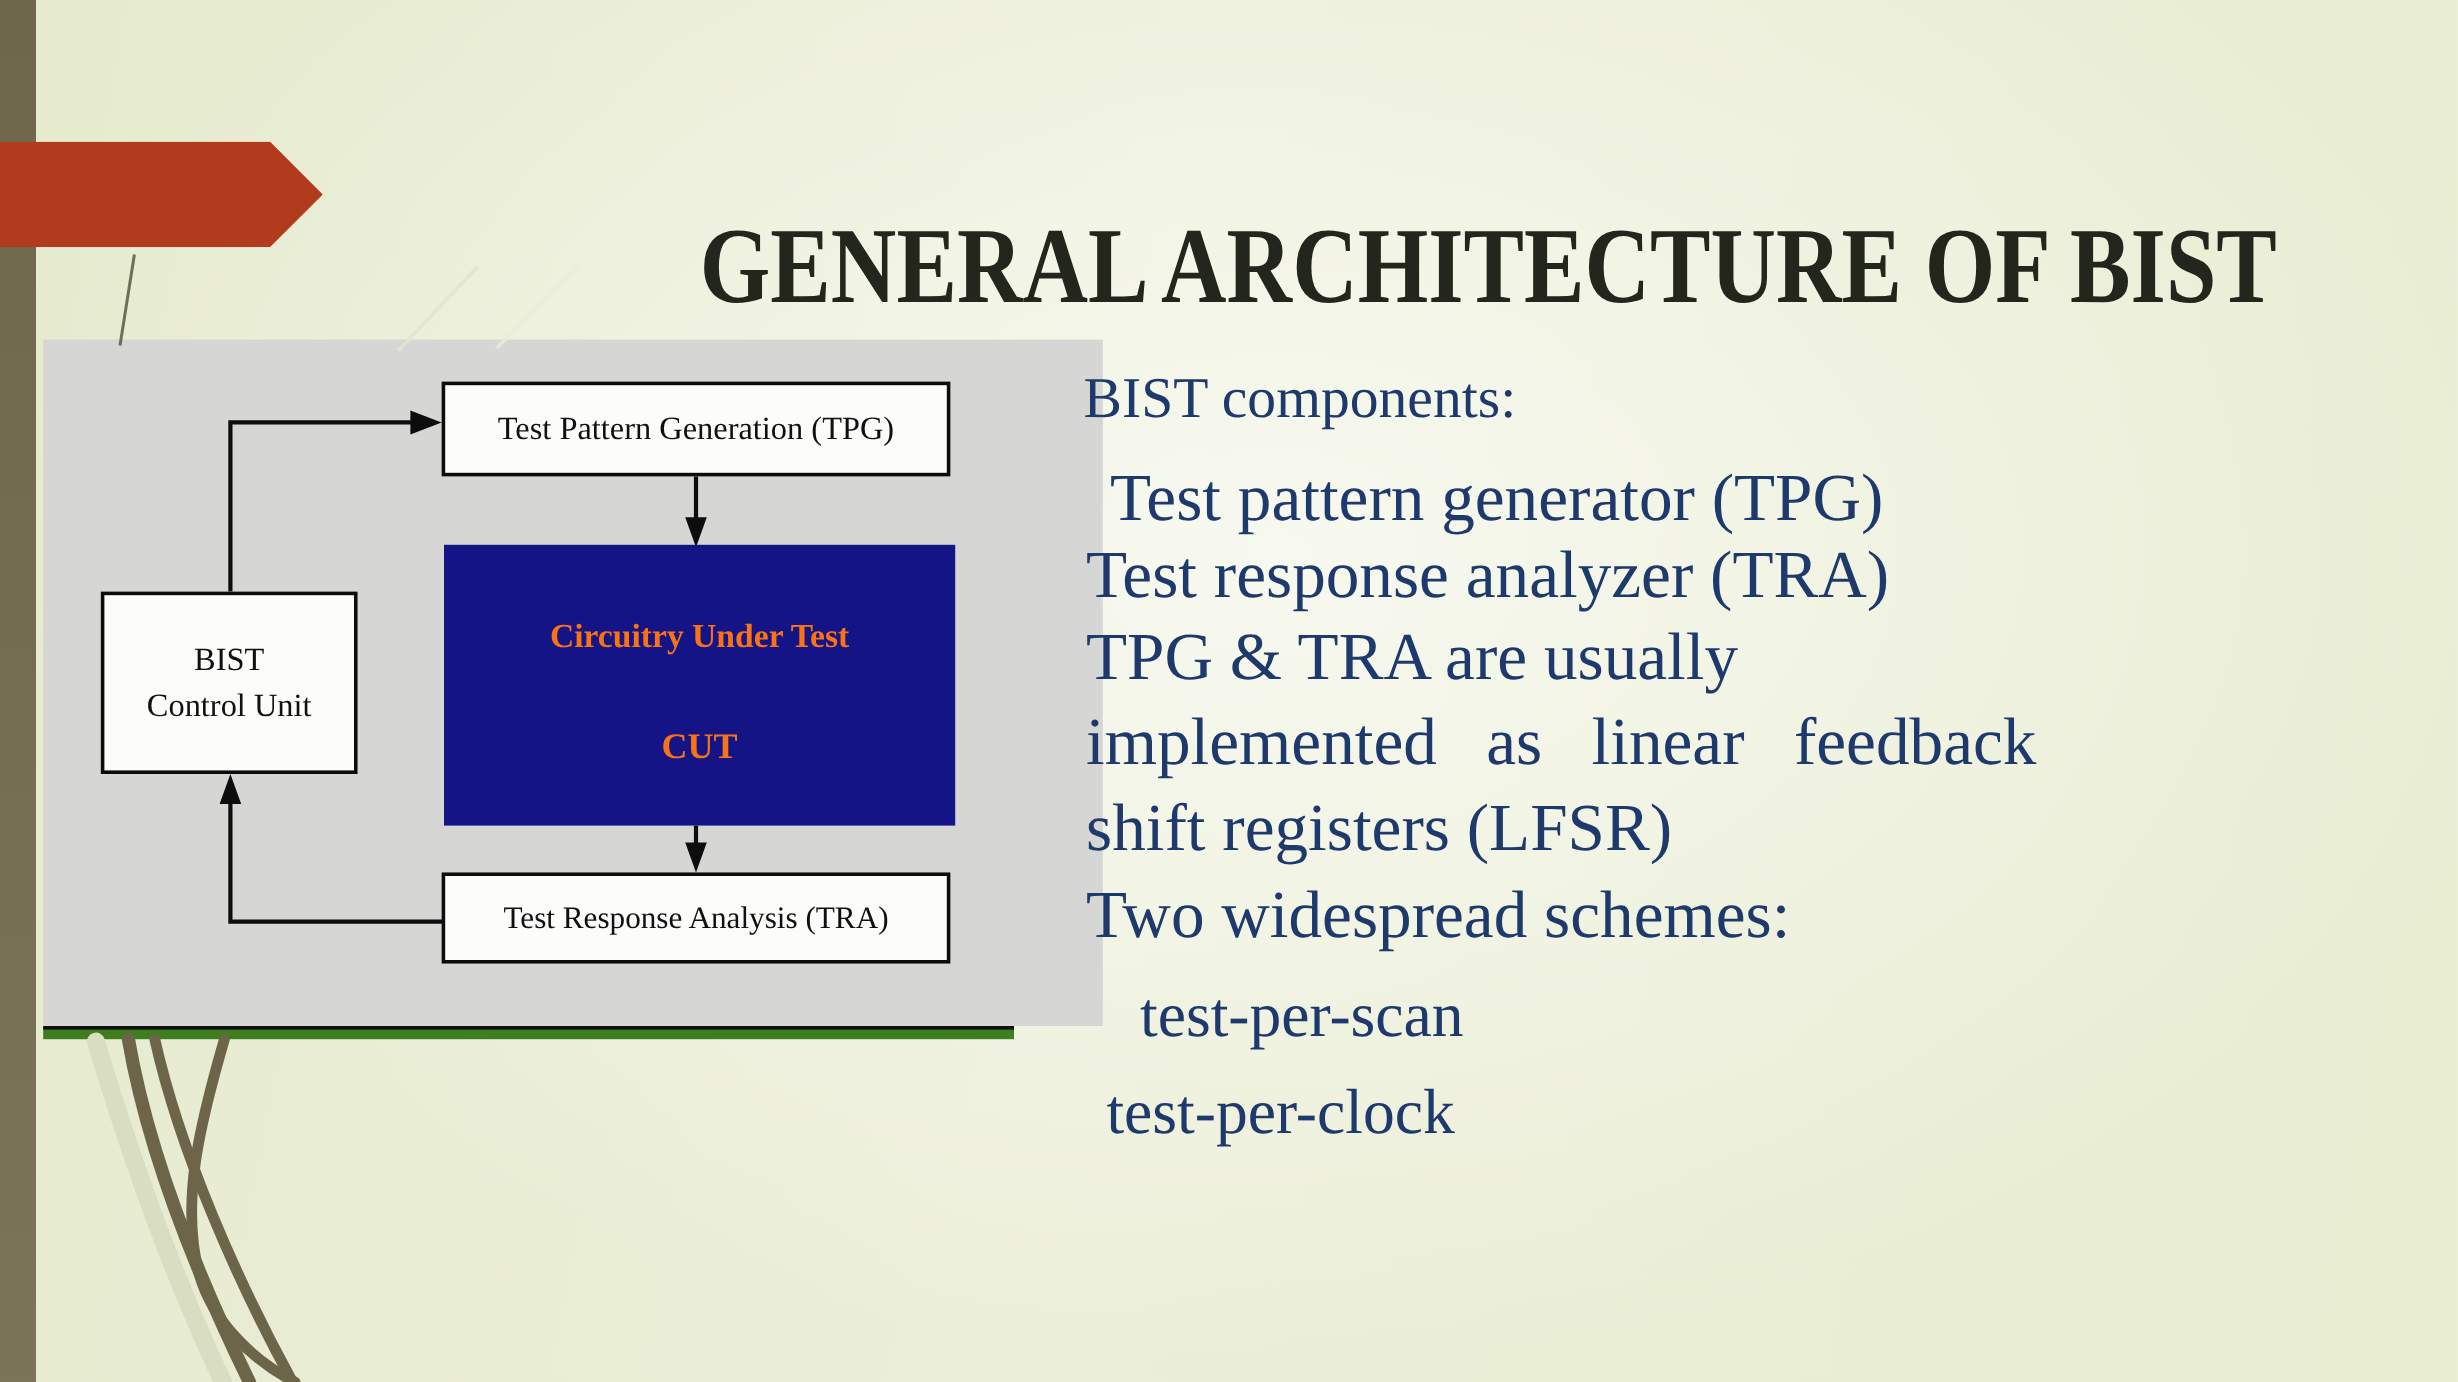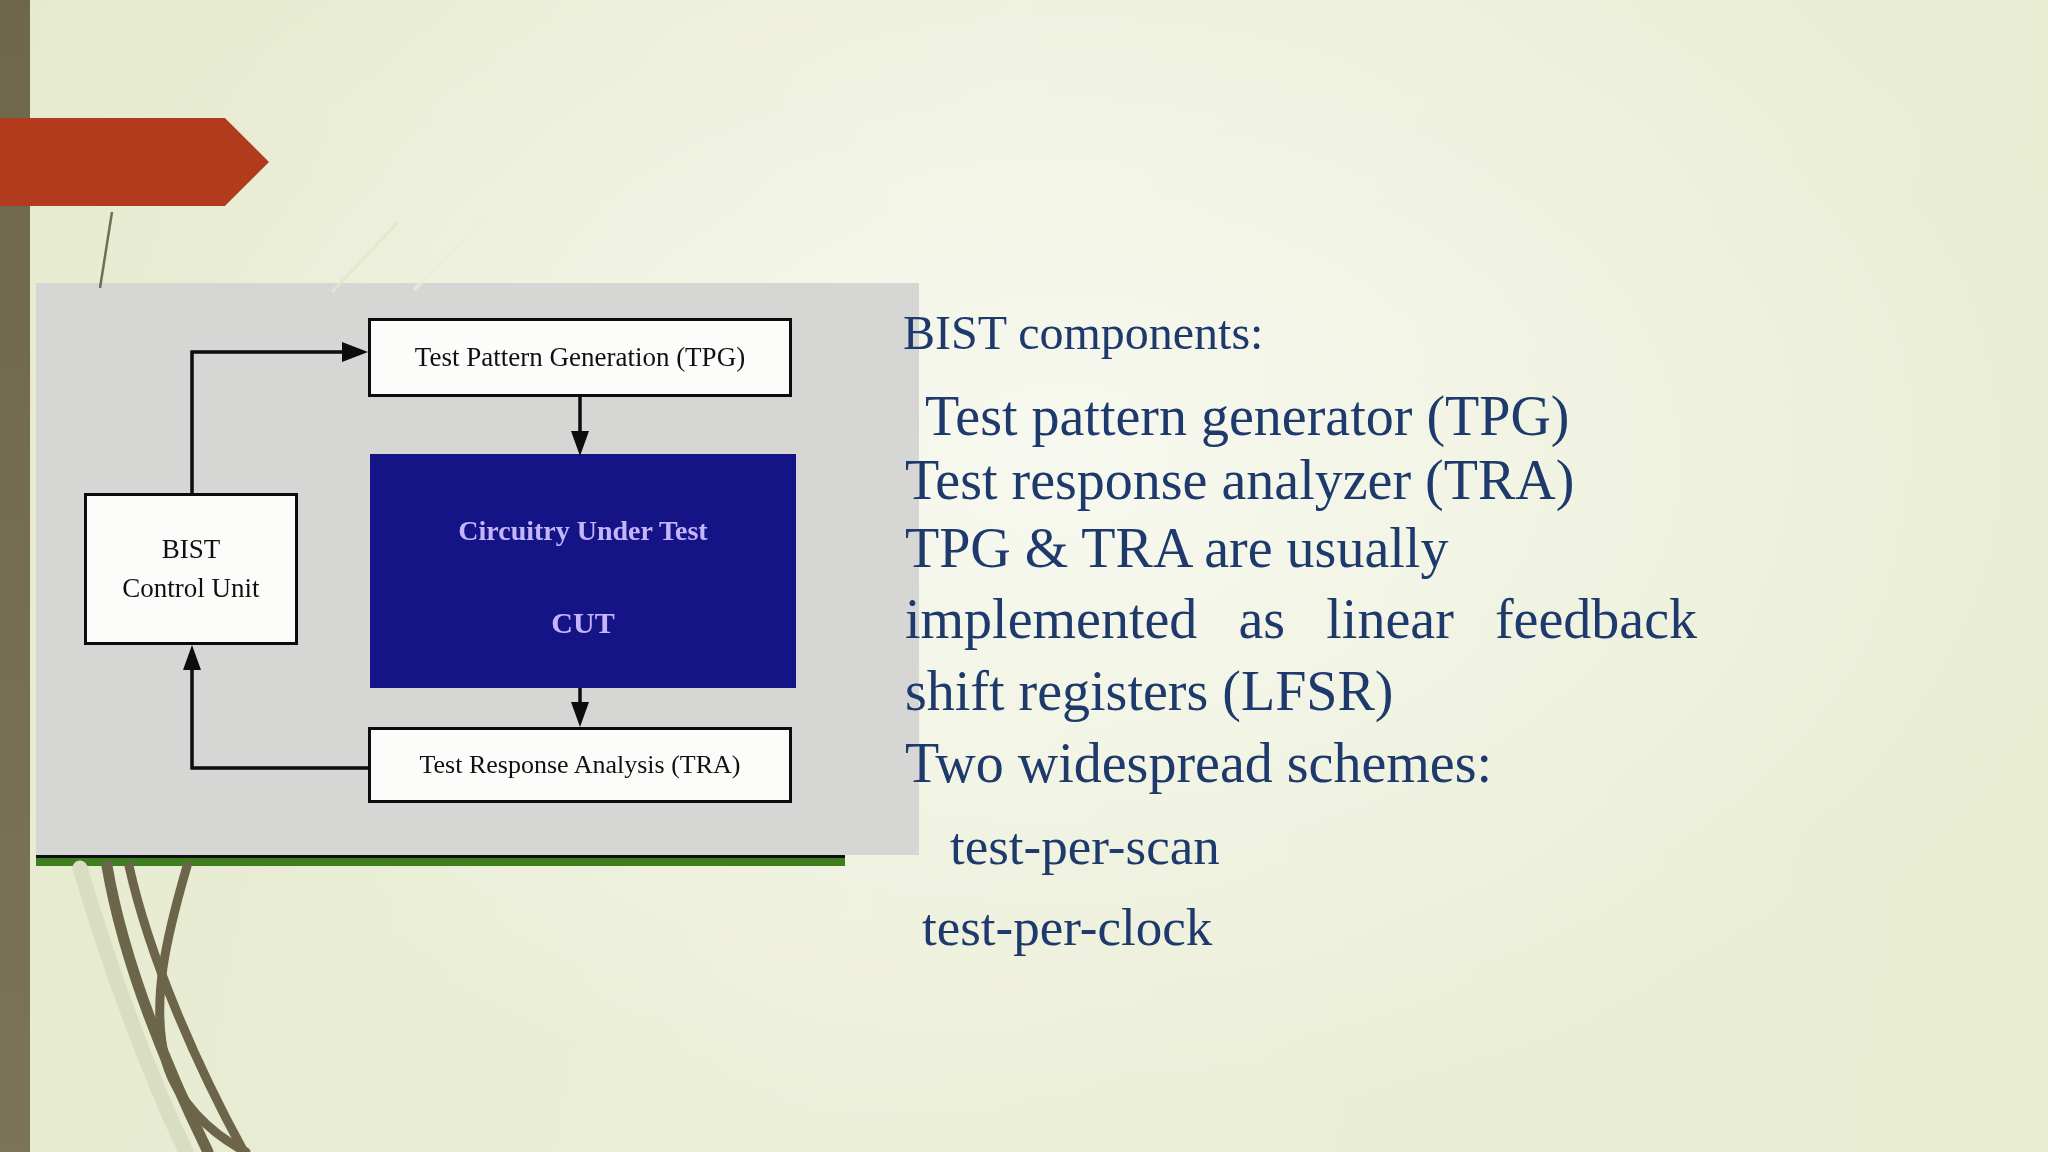--- a/index.html
+++ b/index.html
@@ -20,21 +20,21 @@
   .title-inner{display:inline-block;transform:scaleX(0.84);transform-origin:50% 50%;}
 
   .panel{position:absolute;left:36px;top:283px;width:883px;height:572px;background:#d6d6d4;}
   .panel-underline{position:absolute;left:36px;top:855px;width:809px;height:11px;
     box-sizing:border-box;background:#3e7e1e;border-top:3px solid #101010;}
 
   .dbox{position:absolute;box-sizing:border-box;background:#fcfcfa;border:3px solid #0c0c0c;
     display:flex;align-items:center;justify-content:center;color:#101010;text-align:center;}
   .box-tpg{left:332px;top:35px;width:424px;height:79px;font-size:27px;}
   .box-cut{left:334px;top:171px;width:426px;height:234px;background:#141487;border:none;
-    color:#c4b5fd;font-weight:bold;}
+    color:#f97316;font-weight:bold;}
   .cut-line1{position:absolute;left:0;top:63px;width:100%;text-align:center;font-size:28px;line-height:1;}
   .cut-line2{position:absolute;left:0;top:142px;width:100%;text-align:center;font-size:30px;line-height:1;margin-top:12px;}
   .box-bist{left:48px;top:210px;width:214px;height:152px;font-size:27px;line-height:39px;
     flex-direction:column;}
   .box-tra{left:332px;top:444px;width:424px;height:76px;font-size:26px;}
 
   .overlay-svg{position:absolute;left:0;top:0;width:2048px;height:1152px;pointer-events:none;}
 
   .rt{position:absolute;color:#1e3a6d;white-space:nowrap;line-height:1.05;transform:translateY(-50%);}
   .rt0{left:903px;top:333px;font-size:48px;}
@@ -49,20 +49,21 @@
   .rt8{left:922px;top:928px;font-size:53px;}
 </style>
 </head>
 <body>
 
 <div class="slide">
 
   <div class="olive-bar"></div>
   <div class="red-arrow"></div>
 
+  <h1 class="title"><span class="title-inner">GENERAL ARCHITECTURE OF BIST</span></h1>
 
   <div class="panel">
     <div class="dbox box-tpg">
       <span>Test Pattern Generation (TPG)</span>
     </div>
     <div class="dbox box-cut">
       <div class="cut-line1">Circuitry Under Test</div>
       <div class="cut-line2">CUT</div>
     </div>
     <div class="dbox box-bist">

